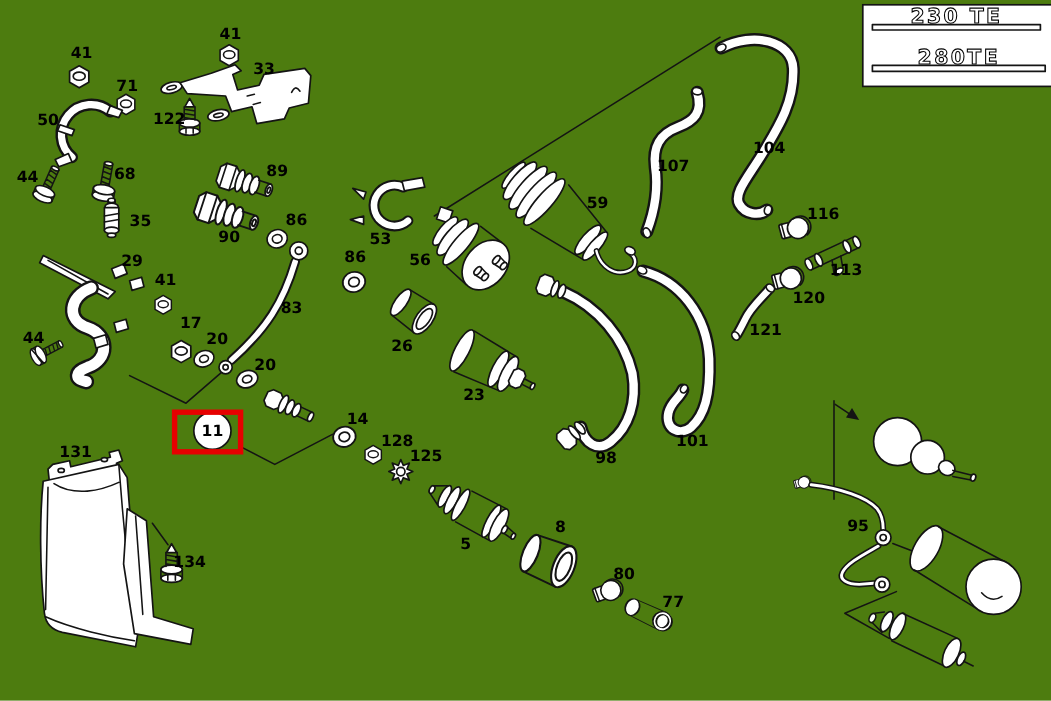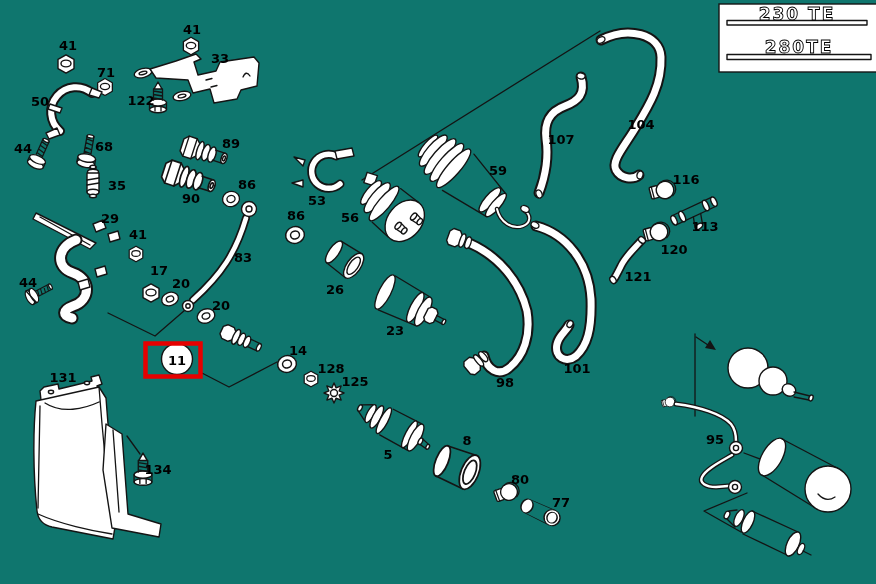--- a/index.html
+++ b/index.html
@@ -1,16 +1,16 @@
 <!DOCTYPE html>
 <html><head>
 <meta charset="utf-8">
 <style>
   html,body { margin:0; padding:0; background:#ffffff; }
-  #stage { width:876px; height:584px; position:relative; background:#0f766e; overflow:hidden; }
+  #stage { width:876px; height:584px; position:relative; background:#4d7c0f; overflow:hidden; }
   svg { display:block; }
   .st  { stroke:#141414; fill:#ffffff; stroke-width:1.4; stroke-linejoin:round; stroke-linecap:round; }
   .ln  { stroke:#141414; fill:none;    stroke-width:1.3; stroke-linejoin:round; stroke-linecap:round; }
   .hB  { fill:none; stroke:#141414; stroke-linecap:round; stroke-linejoin:round; }
   .hW  { fill:none; stroke:#ffffff; stroke-linecap:round; stroke-linejoin:round; }
   .callout { font:700 13px "DejaVu Sans", sans-serif; fill:#000; text-anchor:middle; dominant-baseline:central; }
   .badge-text { font:700 17px "DejaVu Sans", sans-serif; fill:#fff; stroke:#000; stroke-width:0.9;
                 letter-spacing:2px; text-anchor:middle; }
 </style>
 </head>

